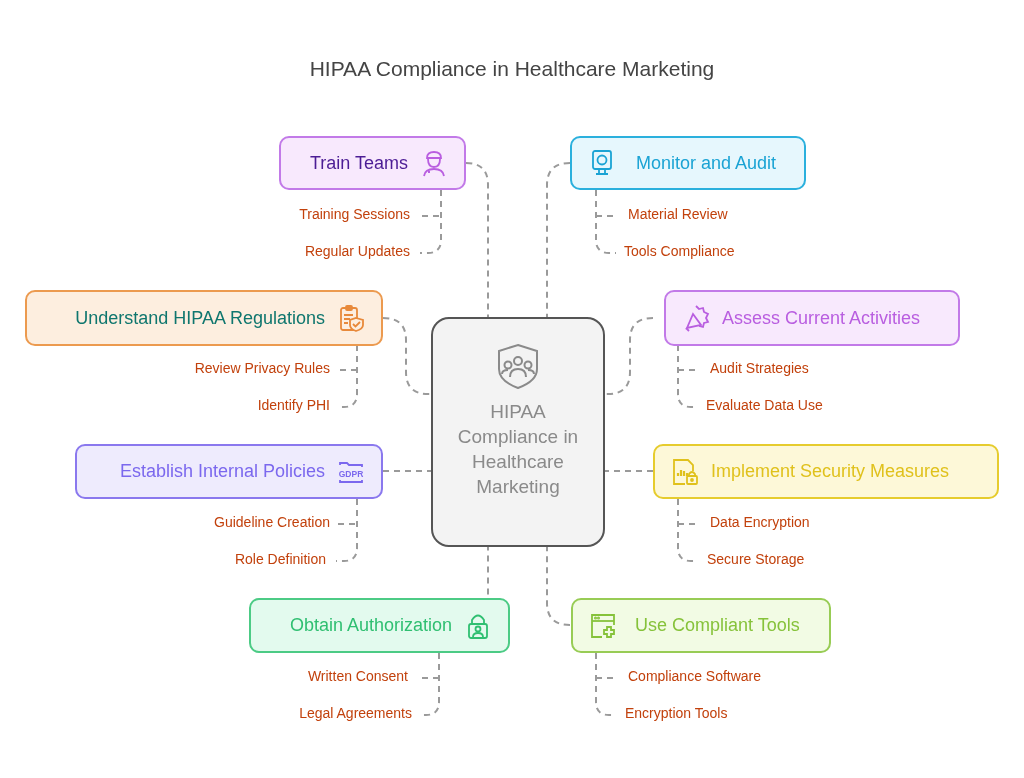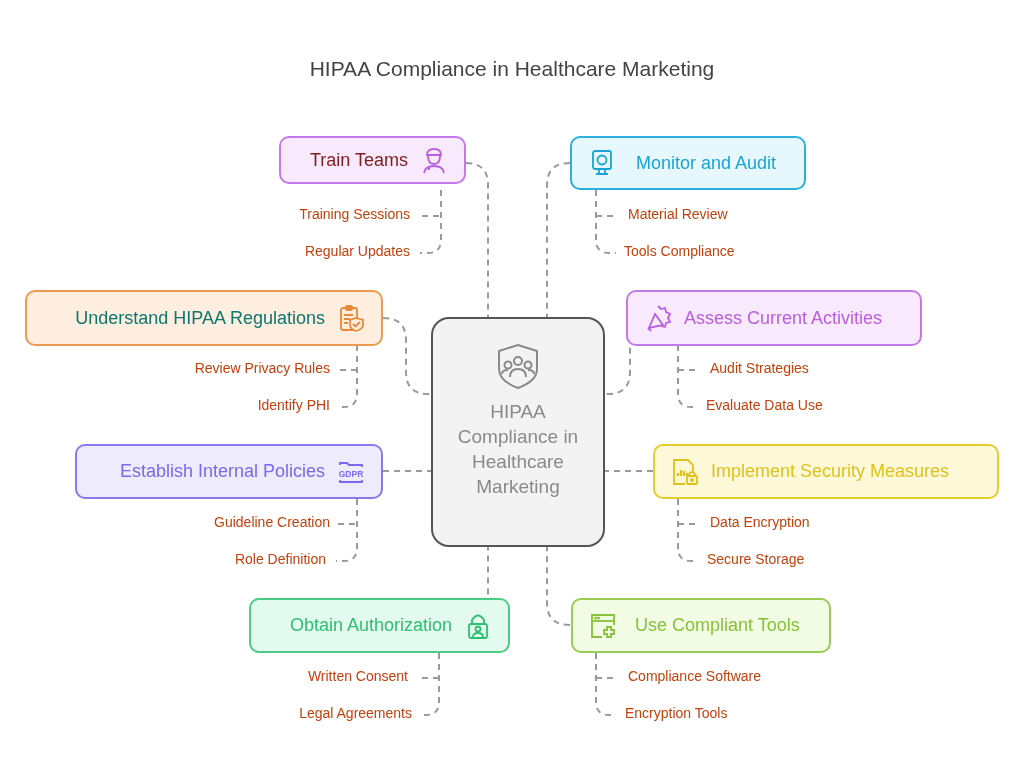--- a/index.html
+++ b/index.html
@@ -61,21 +61,21 @@
         <circle cx="15" cy="24" r="3.5"></circle>
         <circle cx="35" cy="24" r="3.5"></circle>
       <path d="M17 36 Q17 28 25 28 Q33 28 33 36"></path>
       <path d="M9 33 Q9 29 15 29"></path>
         <path d="M41 33 Q41 29 35 29"></path>
     </svg>
   </div>
   <div class="ctext">HIPAA Compliance in Healthcare Marketing</div>
 </div>
 
-<div class="node icon-right" style="left:279px;top:136px;width:187px;height:48px;border-color:#c27ae8;background:#f8e9fd;color:#7f1d1d;">
+<div class="node icon-right" style="left:279px;top:136px;width:187px;height:54px;border-color:#c27ae8;background:#f8e9fd;color:#4c1d95;">
   <span>Train Teams</span>
   <span class="ico">
     <svg viewBox="0 0 28 28" fill="none" stroke="#b95ee0" stroke-width="1.8">
         <path d="M7 9 Q7 3 14 3 Q21 3 21 9 Z"></path>
         <path d="M8 10 Q8 18 14 18 Q20 18 20 10"></path>
         <path d="M4 27 Q5 20 14 20 Q23 20 24 27"></path>
         <path d="M8 23 L10 23 M9 22 L9 24"></path>
       </svg>
   </span>
 </div>
@@ -103,21 +103,21 @@
         <rect x="9" y="2" width="6" height="4" rx="1"></rect>
         <path d="M7 11 H16 M7 15 H13 M7 19 H11"></path>
         <path d="M19 14 L26 16 L26 21 Q26 25 19 27 Q13 25 13 21 L13 16 Z" fill="#fdeedf"></path>
         <path d="M16 20 L18.5 22.5 L23 18"></path>
       </svg>
   </span>
 </div>
 <div class="sub right" style="right:694px;top:360px;">Review Privacy Rules</div>
 <div class="sub right" style="right:694px;top:397px;">Identify PHI</div>
 
-<div class="node" style="left:626px;top:290px;width:296px;height:56px;border-color:#c27ae8;background:#f8e9fd;color:#b95ee0;">
+<div class="node" style="left:664px;top:290px;width:296px;height:56px;border-color:#c27ae8;background:#f8e9fd;color:#b95ee0;">
   <span class="ico">
     <svg viewBox="0 0 28 28" fill="none" stroke="#b95ee0" stroke-width="1.8">
         <path d="M14 2 L17 5 L21 4 L22 8 L26 10 L24 14 L26 18 L22 19 L21 23 L17 22"></path>
         <path d="M11 10 L19 21 L5 24 Z"></path>
         <path d="M4 24 L7 27"></path>
       </svg>
   </span>
   <span>Assess Current Activities</span>
 </div>
 <div class="sub" style="left:710px;top:360px;">Audit Strategies</div>

